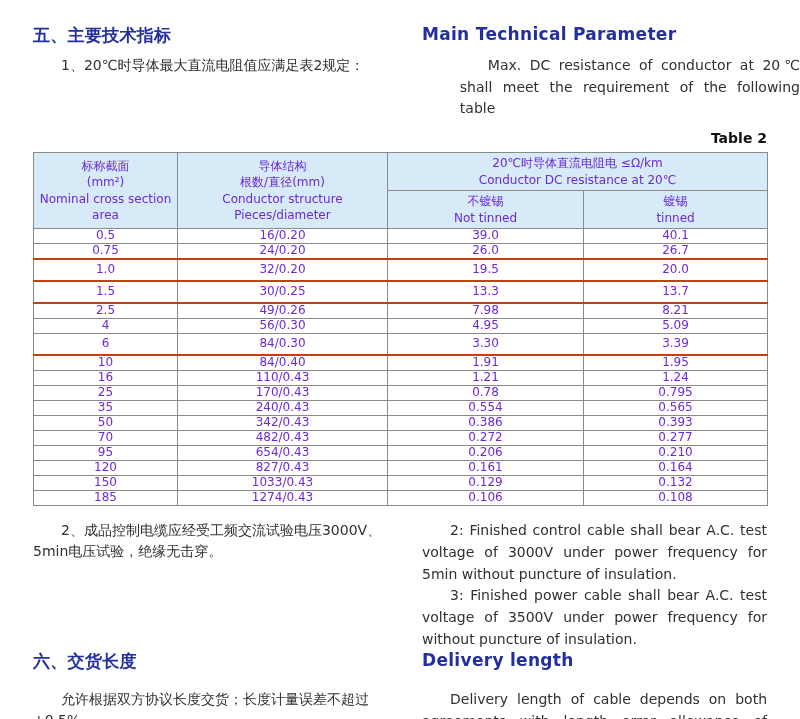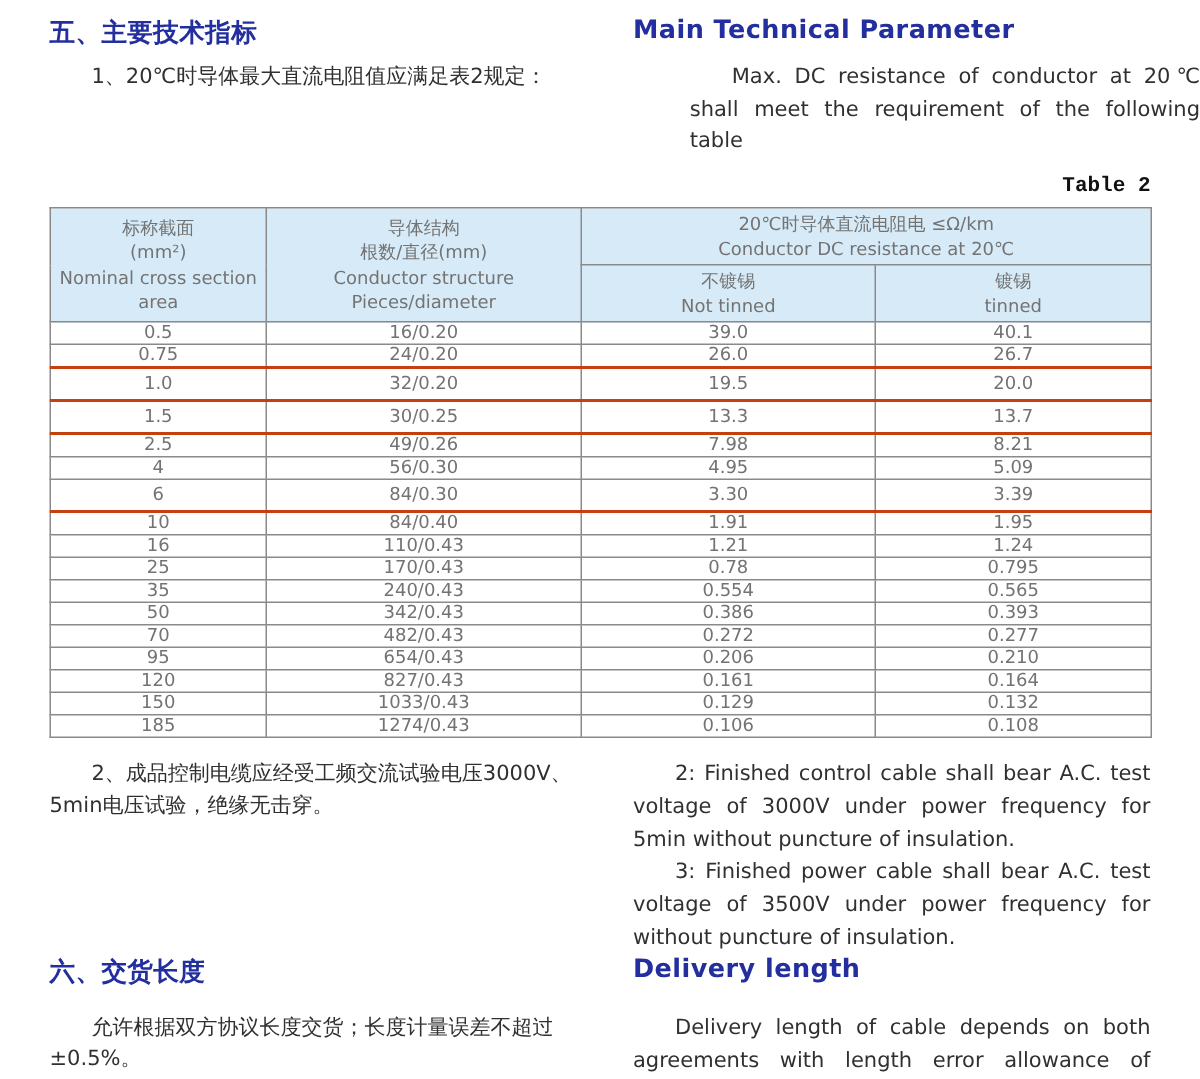--- a/index.html
+++ b/index.html
@@ -4,40 +4,40 @@
 <style>
   :root{
     --heading:#232f9e;
     --header_bg:#d6ebf7;
     --border:#8a8a8a;
     --text:#303030;
   }
   html,body{margin:0;padding:0;background:#ffffff;}
   .page{
     width:800px;height:719px;overflow:hidden;box-sizing:border-box;
-    padding-top:10px;background:#ffffff;
+    padding-top:24px;background:#ffffff;
     font-family:"DejaVu Sans","Liberation Sans",sans-serif;
     color:var(--text);
   }
   .row{display:flex;}
   .col-left{margin-left:33px;width:372px;box-sizing:border-box;}
   .col-right{margin-left:17px;width:345px;box-sizing:border-box;}
   .cn-heading,.en-heading{
     margin:0;font-size:17px;font-weight:bold;color:var(--heading);
     letter-spacing:0.3px;
   }
   .intro-row{margin-top:8px;gap:43px;}
   .cn-para{margin:0;font-size:14px;line-height:1.5;text-indent:2em;color:var(--text);}
   .en-para{margin:0;font-size:14px;line-height:1.55;text-indent:2em;text-align:justify;color:var(--text);}
   .table-label{
-    margin:10px 33px 0 0;text-align:right;font-weight:bold;font-size:14px;color:#111;font-family:Liberation Mono, monospace;
+    margin:10px 33px 0 0;text-align:right;font-weight:bold;font-size:14px;color:#111;
   }
   table.spec-table{
     margin:6px 0 0 33px;width:734px;border-collapse:collapse;table-layout:fixed;
-    font-size:12px;color:#737373;
+    font-size:12px;color:#6d28d9;
   }
   table.spec-table th, table.spec-table td{
     border:1px solid var(--border);padding:0 2px;text-align:center;vertical-align:middle;
   }
   table.spec-table thead th{
     background:var(--header_bg);font-weight:normal;font-size:12px;line-height:1.38;
     white-space:pre-line;padding:2px 2px;
   }
   table.spec-table td{height:14px;line-height:1.15;}
   table.spec-table tr.tall td{height:20px;}

